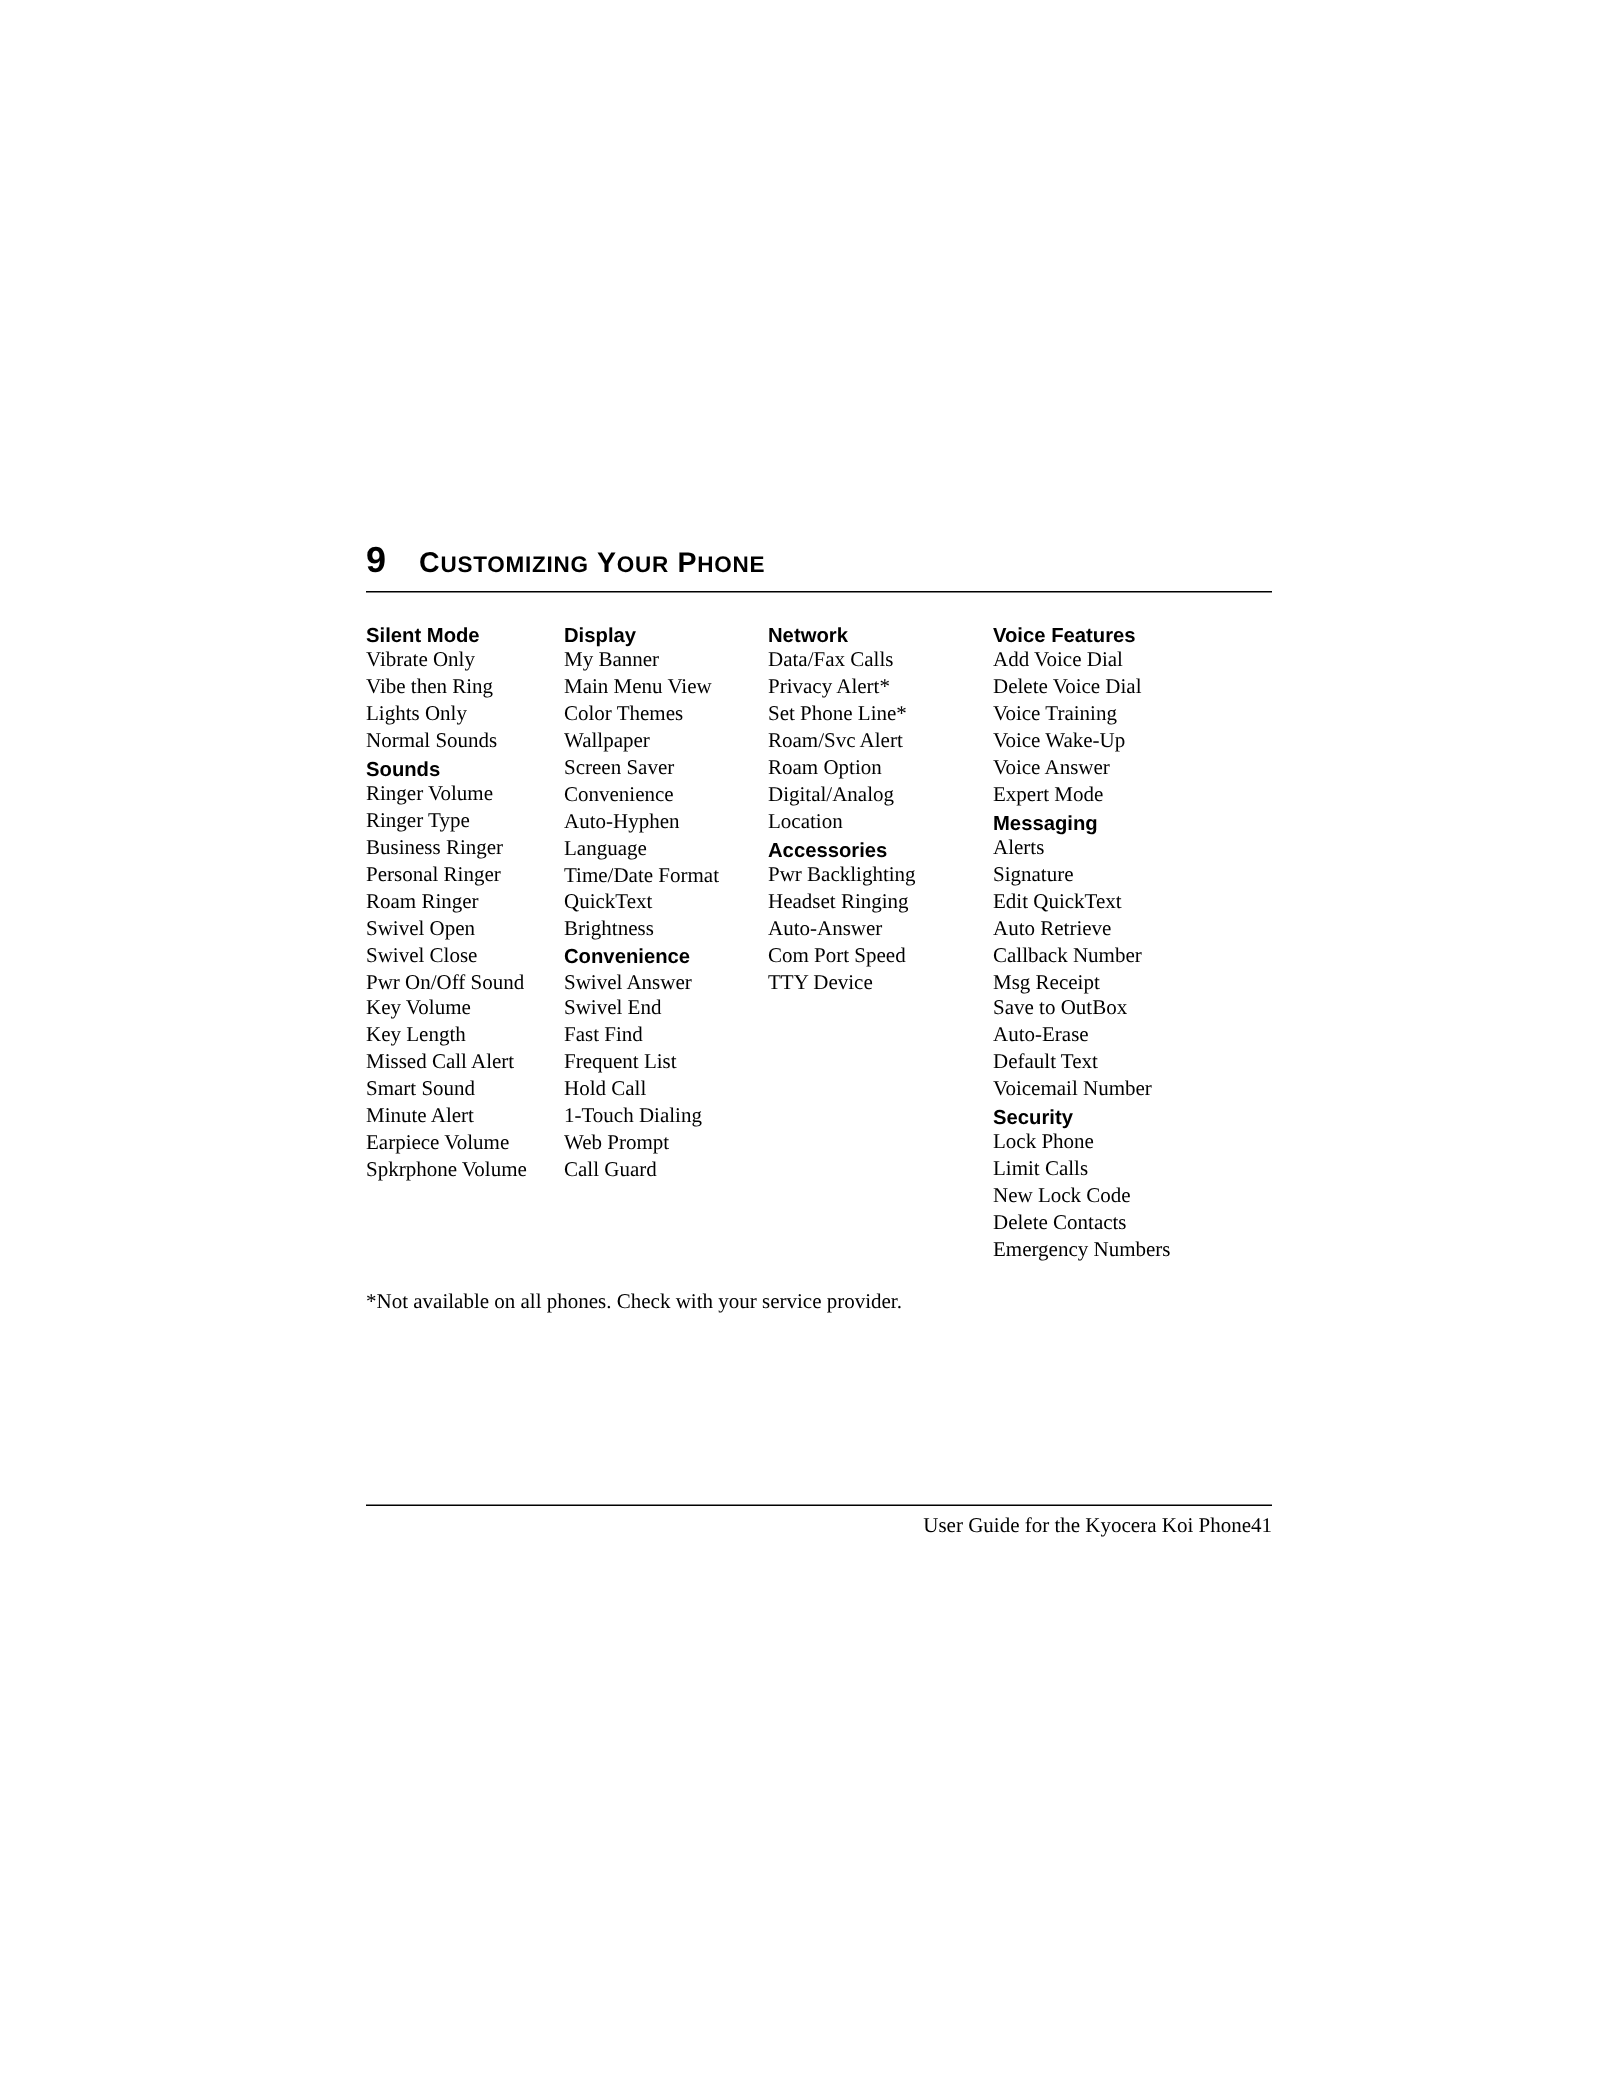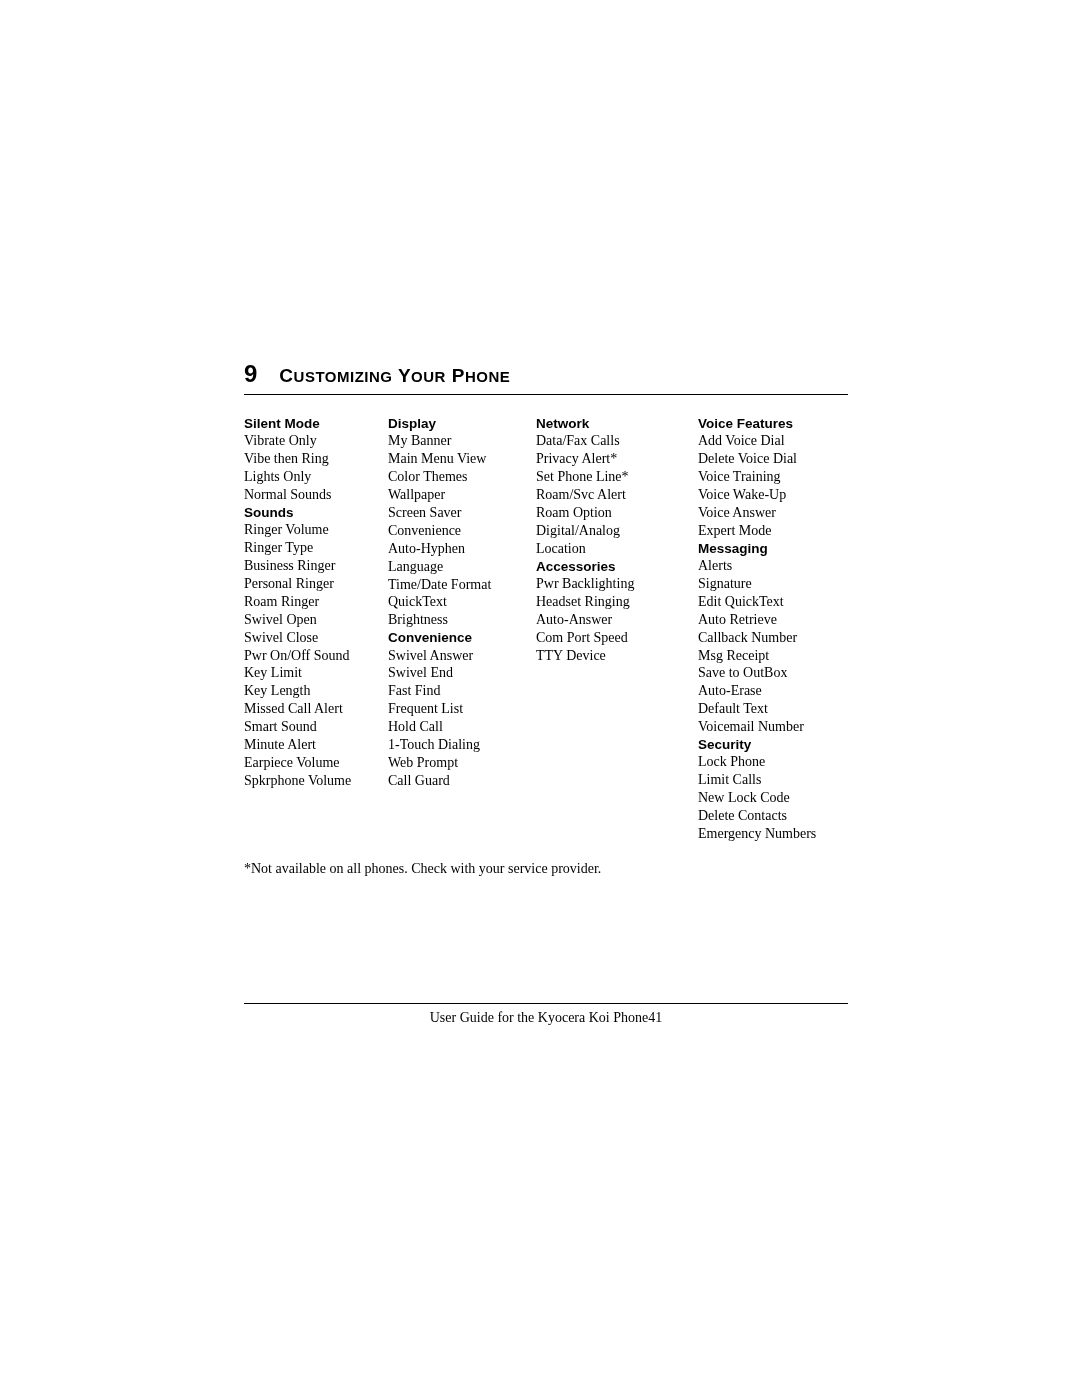--- a/index.html
+++ b/index.html
@@ -49,21 +49,21 @@
     font-size: 15.5px;
     margin-bottom: 10px;
   }
   .intro .settings-word {
     font-family: Arial, Helvetica, sans-serif;
     font-weight: bold;
     font-size: 13.5px;
   }
   .columns {
     display: flex;
-    gap: 12px;
+    gap: 0;
   }
   .col {
     display: flex;
     flex-direction: column;
     font-size: 14px;
     line-height: 1.28;
   }
   .col1 { width: 132px; }
   .col2 { width: 136px; }
   .col3 { width: 142px; }
@@ -81,21 +81,21 @@
     margin-top: 18px;
   }
   .footer {
     position: absolute;
     left: 244px;
     bottom: 371px;
     width: 604px;
     border-top: 1px solid #000;
     padding-top: 6px;
     display: flex;
-    justify-content: center;
+    justify-content: flex-end;
     font-size: 14px;
   }
 </style>
 </head>
 <body>
 
 <div class="page">
   <div class="content">
 
     <div class="chapter-line">
@@ -115,21 +115,21 @@
           <div class="item">Normal Sounds</div>
           <div class="heading">Sounds</div>
           <div class="item">Ringer Volume</div>
           <div class="item">Ringer Type</div>
           <div class="item">Business Ringer</div>
           <div class="item">Personal Ringer</div>
           <div class="item">Roam Ringer</div>
           <div class="item">Swivel Open</div>
           <div class="item">Swivel Close</div>
           <div class="item">Pwr On/Off Sound</div>
-          <div class="item">Key Limit</div>
+          <div class="item">Key Volume</div>
           <div class="item">Key Length</div>
           <div class="item">Missed Call Alert</div>
           <div class="item">Smart Sound</div>
           <div class="item">Minute Alert</div>
           <div class="item">Earpiece Volume</div>
           <div class="item">Spkrphone Volume</div>
         </div>
       <div class="col col2">
           <div class="heading">Display</div>
           <div class="item">My Banner</div>

